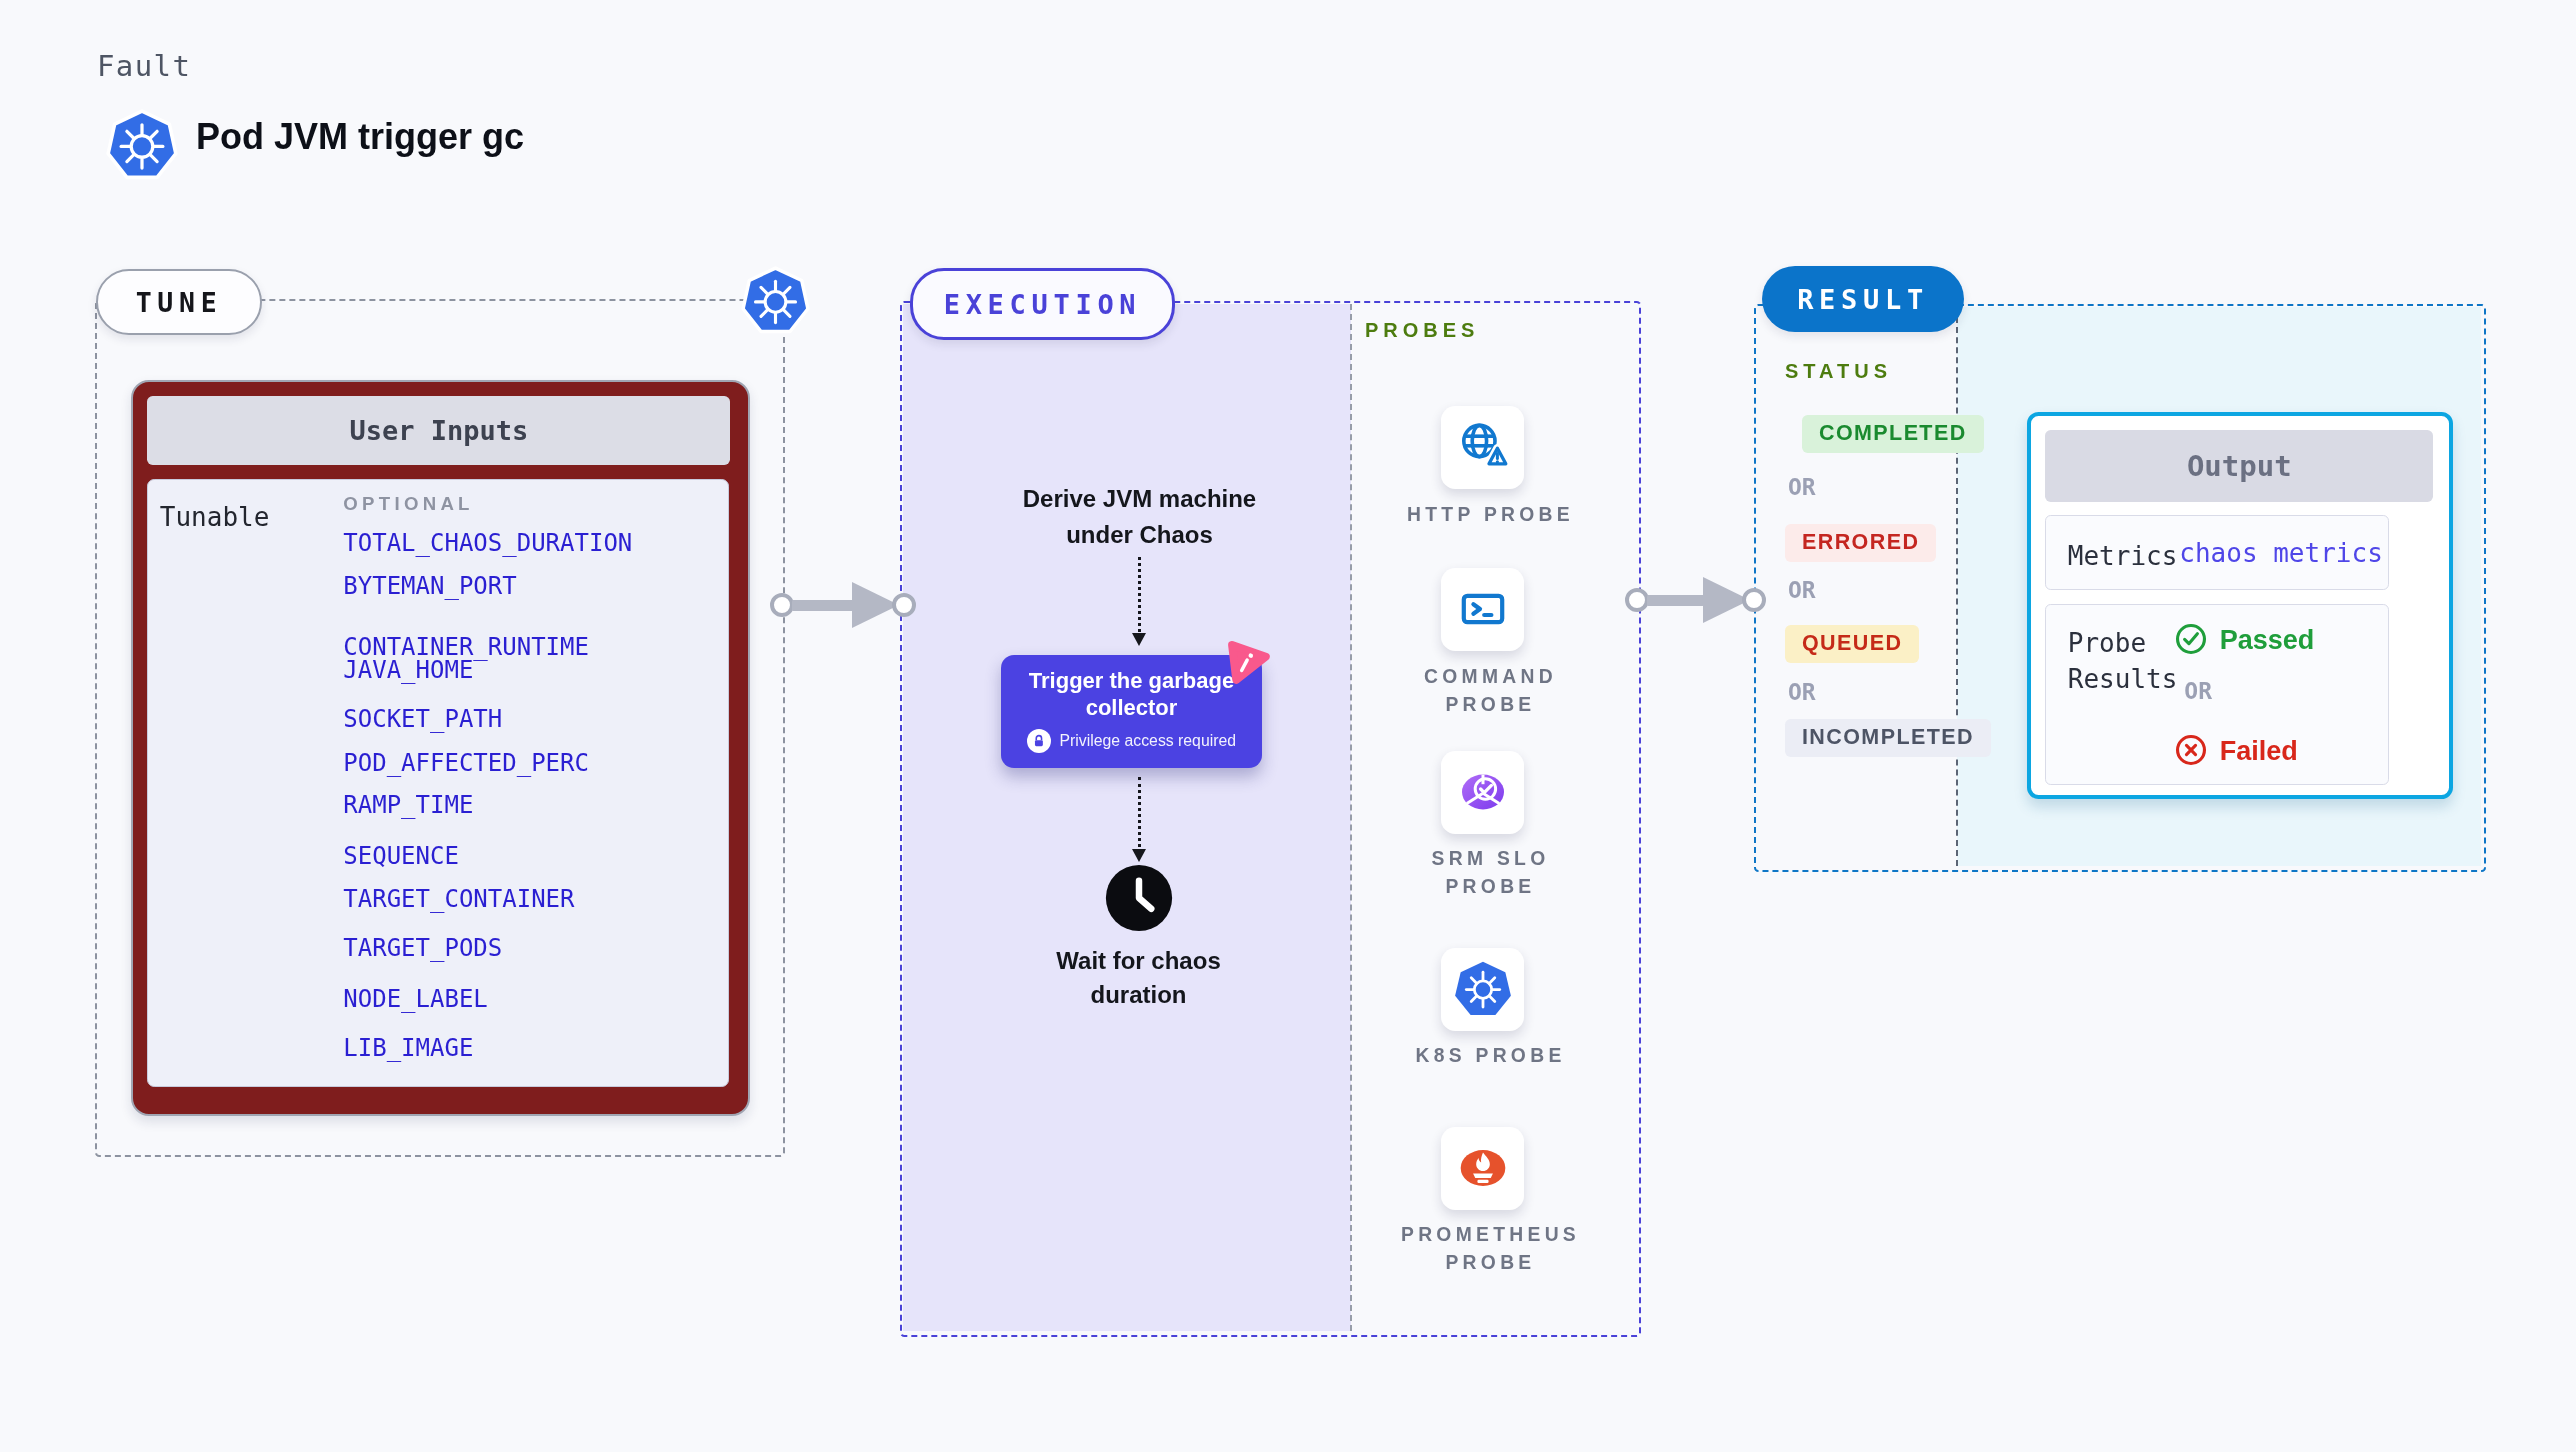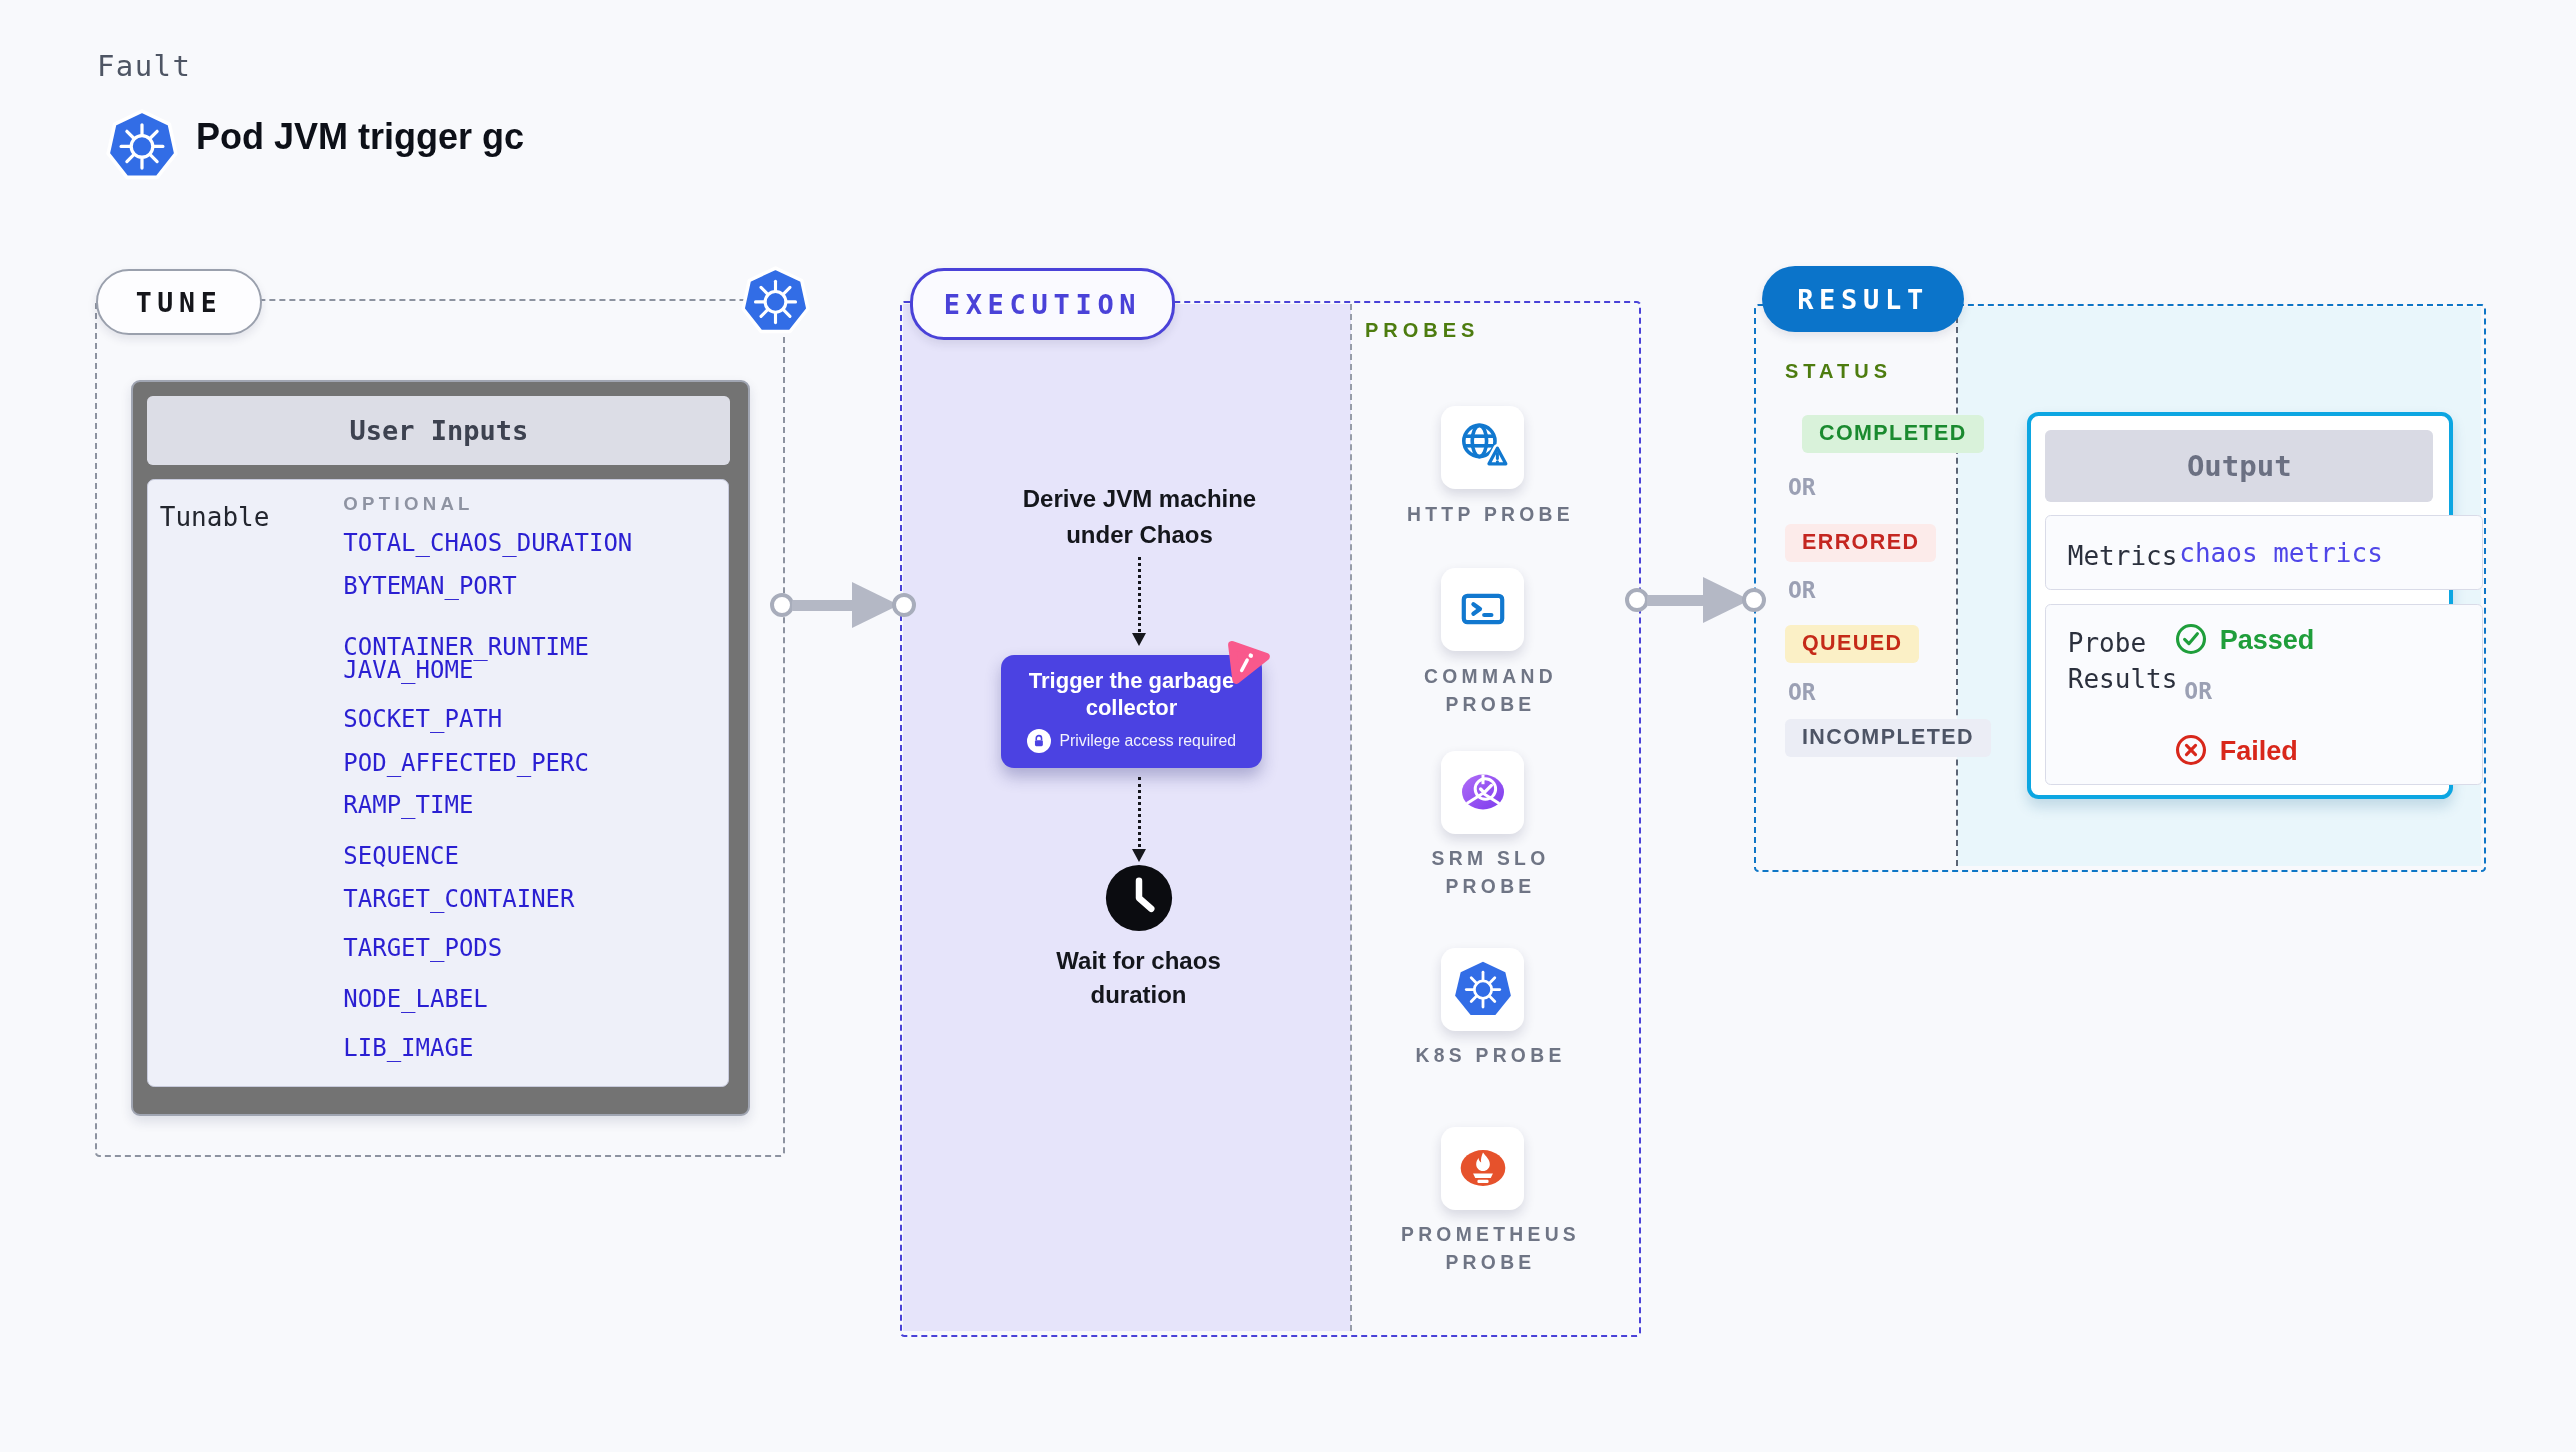--- a/index.html
+++ b/index.html
@@ -26,22 +26,22 @@
   .pill{display:flex;align-items:center;justify-content:center;border-radius:34px;z-index:3;
         font-family:"DejaVu Sans Mono",monospace;font-weight:bold;letter-spacing:5.7px;
         box-shadow:0 4.3px 10px rgba(25,30,70,.10);}
   .tune-pill{left:96px;top:269px;width:162px;height:62px;background:#fdfdff;border:2.1px solid #9aa0ad;
              font-size:26.5px;color:#15161b;}
   .exec-pill{left:910px;top:268px;width:259px;height:66px;background:#fafaff;border:3.6px solid #4a42d8;
              font-size:27px;color:#4a42d8;}
   .result-pill{left:1762px;top:266px;width:202px;height:66px;background:#0b74ca;font-size:27px;color:#ffffff;}
 
   
-  .ui-card{left:131px;top:380px;width:615px;height:732px;background:#737373;border:2.1px solid #a0a5b2;
-           border-radius:9px;box-shadow:0 5.7px 11.5px rgba(25,30,70,.12);z-index:2;}
+  .ui-card{left:131px;top:380px;width:615px;height:732px;background:#7f1d1d;border:2.1px solid #a0a5b2;
+           border-radius:18px;box-shadow:0 5.7px 11.5px rgba(25,30,70,.12);z-index:2;}
   .ui-card-header{position:absolute;left:14.3px;top:14.3px;width:583px;height:69px;background:#dcdde6;border-radius:5.7px;
                   display:flex;align-items:center;justify-content:center;
                   font-family:"DejaVu Sans Mono",monospace;font-size:27px;font-weight:bold;color:#3d4250;}
   .ui-panel{position:absolute;left:14.3px;top:97px;width:580px;height:606px;background:#eef0f9;
             border:1.4px solid #c8cbdd;border-radius:7.2px;}
   .tunable-label{position:absolute;left:11.5px;top:21.5px;font-size:26px;color:#23262f;}
   .optional-label{position:absolute;left:195px;top:13px;font-size:18.6px;font-weight:bold;letter-spacing:4.3px;color:#8e93a2;}
   .param{position:absolute;left:195px;font-family:"DejaVu Sans Mono",monospace;font-size:24px;color:#2a1fd2;cursor:pointer;}
 
   
@@ -82,21 +82,21 @@
   .badge-queued{background:#fbf0c6;color:#c52a18;}
   .badge-incompleted{background:#ebedf5;color:#4d5465;}
   .or-label{font-family:"DejaVu Sans Mono",monospace;font-size:23px;font-weight:bold;color:#9ba0b4;z-index:2;}
 
   
   .output-card{left:2027px;top:412px;width:426px;height:387px;background:#ffffff;border:4.3px solid #0ca6e2;
                border-radius:11.5px;box-shadow:0 7.2px 13px rgba(10,90,140,.18);z-index:2;box-sizing:border-box;}
   .output-header{position:absolute;left:14.3px;top:14.3px;width:388px;height:72px;background:#d9dae4;border-radius:5.7px;
                  display:flex;align-items:center;justify-content:center;
                  font-family:"DejaVu Sans Mono",monospace;font-size:29px;font-weight:bold;color:#6b7082;}
-  .output-row{position:absolute;left:14.3px;width:438px;background:#fafbfe;border:1.4px solid #d9dbe8;border-radius:5.7px;
+  .output-row{position:absolute;left:14.3px;width:344px;background:#fafbfe;border:1.4px solid #d9dbe8;border-radius:5.7px;
               box-sizing:border-box;}
   .metrics-row{top:99px;height:75px;}
   .probe-results-row{top:188px;height:181px;}
   .row-label{position:absolute;left:21.5px;font-family:"DejaVu Sans Mono",monospace;font-size:26px;color:#2b303d;line-height:1.4;}
   .metrics-value{position:absolute;left:133px;top:22px;font-family:"DejaVu Sans Mono",monospace;font-size:26px;color:#4f46e8;}
   .pr-result{position:absolute;left:128px;display:flex;align-items:center;gap:11.5px;}
   .passed-text{font-size:27px;font-weight:800;color:#1f9e3b;}
   .failed-text{font-size:27px;font-weight:800;color:#d8271b;}
   .pr-or{position:absolute;left:138px;}
 </style>

